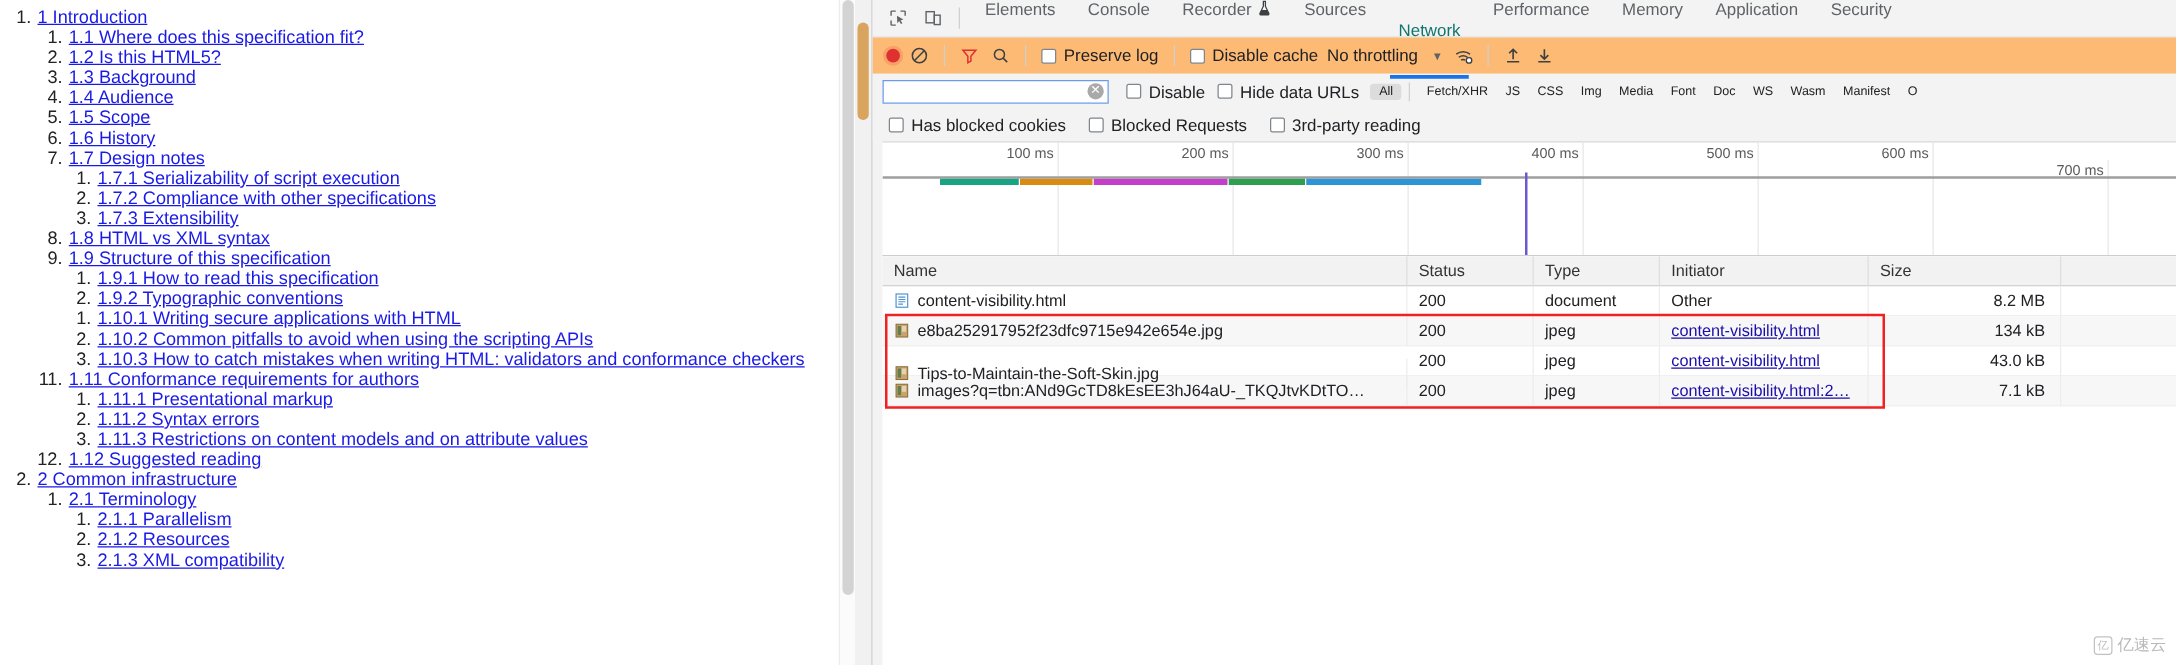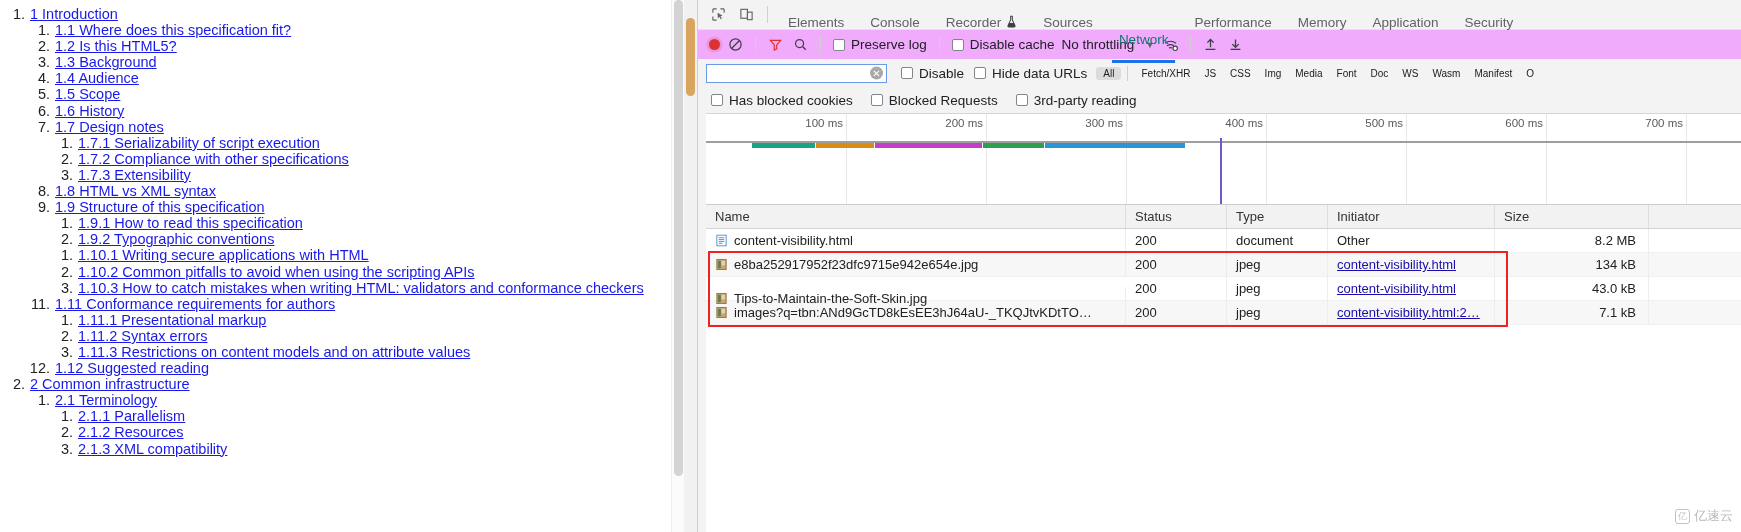--- a/index.html
+++ b/index.html
@@ -105,38 +105,38 @@
     flex: 0 0 30px;
   }
   .tool-btn {
     width: 28px; height: 26px;
     display: flex; align-items: center; justify-content: center;
     cursor: pointer;
   }
   .vsep { width: 1px; height: 17px; background: #d0d0d0; margin: 0 7px; }
   .tabs { display: flex; align-items: stretch; height: 30px; }
   .tab {
-    display: flex; align-items: center; gap: 5px;
+    display: flex; gap: 5px;
     height: 46px; padding: 0 13px;
     font-size: 13.5px; color: #5f6368;
     cursor: pointer; position: relative;
     white-space: nowrap;
   }
   .tab.active { color: #0f766e; margin-top: 17px; }
   .tab.active::after {
     content: "";
     position: absolute; left: 6px; right: 6px; bottom: 0;
     height: 2.5px; background: #1a73e8;
   }
 
   
   .toolbar {
     height: 29px;
     display: flex; align-items: center;
-    background: #f0abfc;
+    background: #fdba74;
     padding-left: 8px;
     font-size: 13.5px; color: #202124;
     flex: 0 0 29px;
     white-space: nowrap;
   }
   .rec-dot {
     width: 11px; height: 11px; border-radius: 50%;
     background: #e03131; cursor: pointer;
     box-shadow: 0 0 0 2.5px rgba(224,49,49,0.18);
     margin: 0 3px;
@@ -665,21 +665,21 @@
           </div>
           <div class="tick" style="left: 560px;">
             <span>400 ms</span>
           </div>
           <div class="tick" style="left: 700px;">
             <span>500 ms</span>
           </div>
           <div class="tick" style="left: 840px;">
             <span>600 ms</span>
           </div>
-          <div class="tick" style="left: 980px;">
+          <div class="tick" style="left: 980px; margin-top: 14px;">
             <span>700 ms</span>
           </div>
         </div>
       <div class="ov-band"></div>
       <div id="segs-root">
           <div class="ov-seg" style="left: 46px; width: 63px; background: rgb(24, 163, 131);"></div>
           <div class="ov-seg" style="left: 110px; width: 58px; background: rgb(217, 140, 20);"></div>
           <div class="ov-seg" style="left: 169px; width: 107px; background: rgb(195, 63, 201);"></div>
           <div class="ov-seg" style="left: 277px; width: 61px; background: rgb(46, 158, 79);"></div>
           <div class="ov-seg" style="left: 339px; width: 140px; background: rgb(43, 149, 214);"></div>

